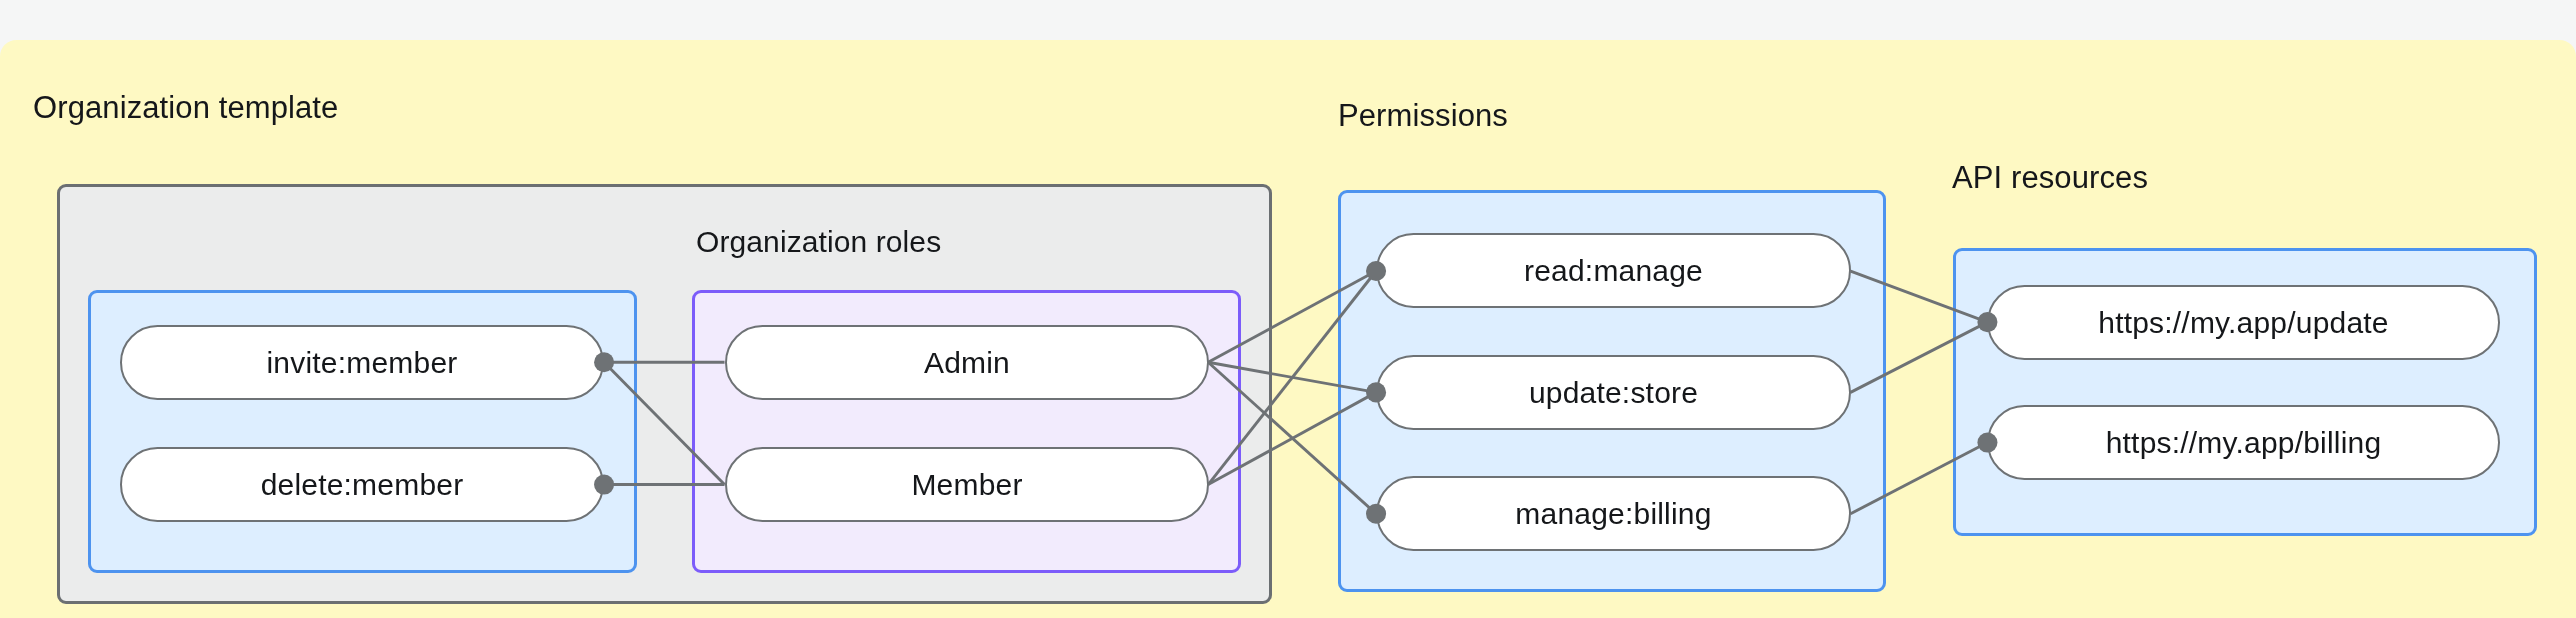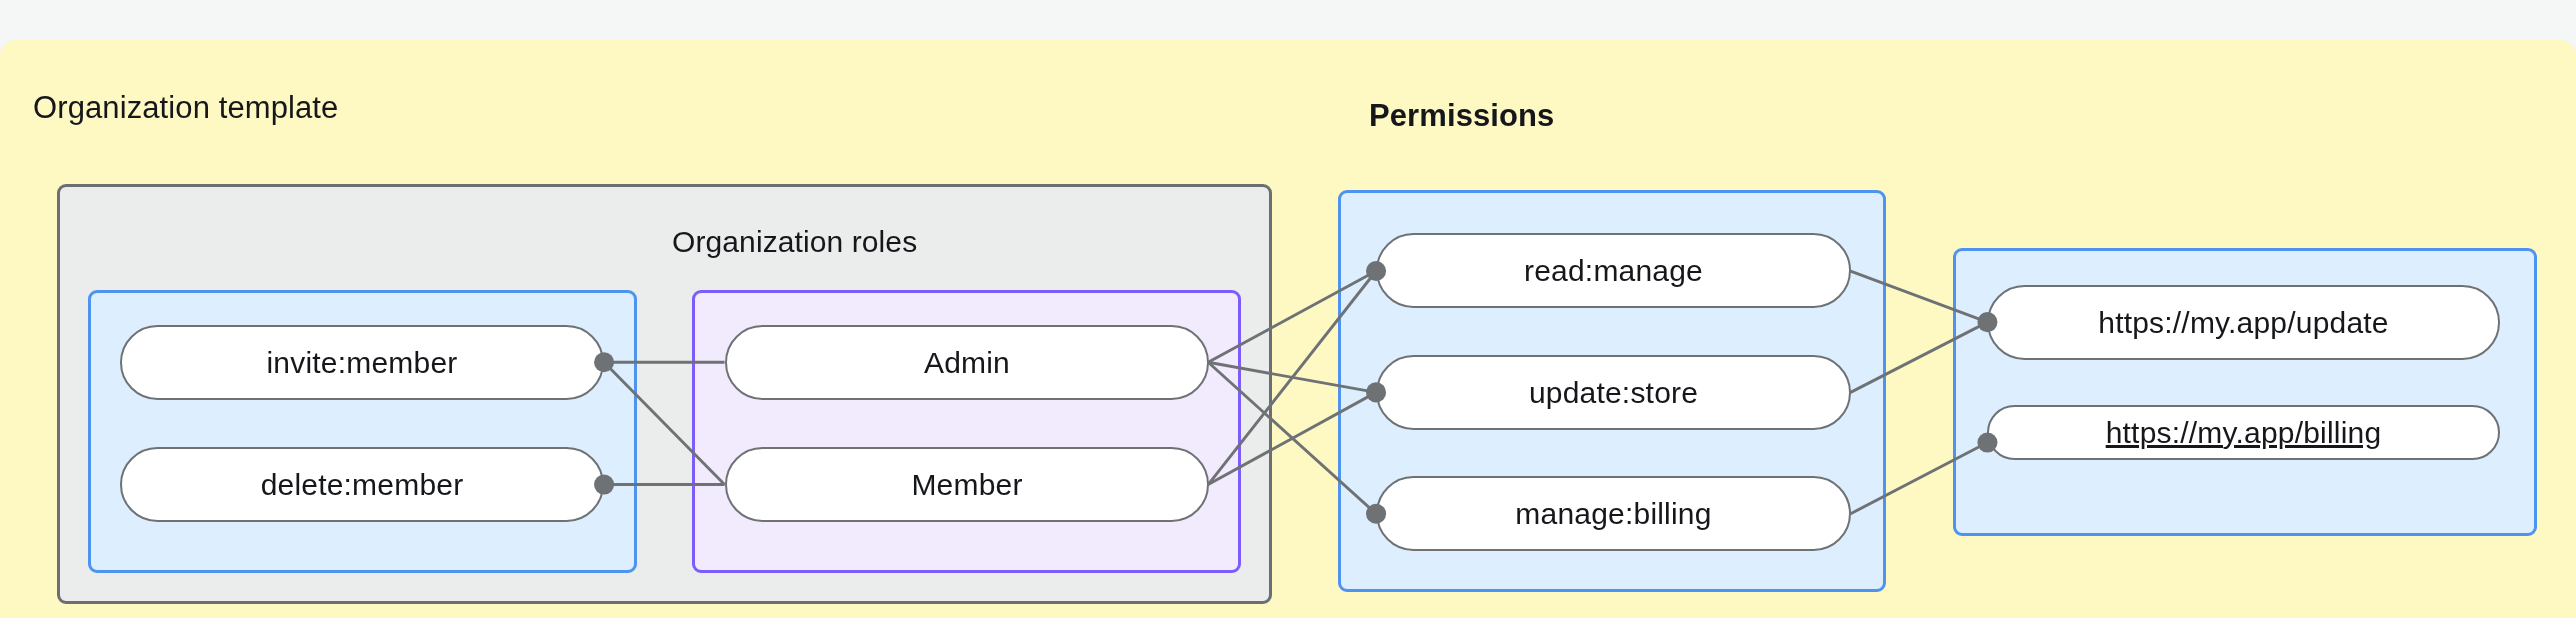--- a/index.html
+++ b/index.html
@@ -98,27 +98,28 @@
     fill: #6e7275;
   }
 </style>
 </head>
 <body>
 
 <div id="canvas">
 
   <div class="group-label" style="left:33px; top:49px;">Organization template</div>
 
-  <div class="group-label" style="left:1369px; top:57px;font-weight:bold;">Permissions</div>
+  <div class="group-label" style="left:1338px; top:57px;">Permissions</div>
 
+  <div class="group-label" style="left:1952px; top:119px;">API resources</div>
 
   <div class="box box-template" style="left:57px; top:144px; width:1215px; height:420px;"></div>
 
 
-  <div class="sub-label" style="left:672px; top:184px;text-align:right;">Organization roles</div>
+  <div class="sub-label" style="left:696px; top:184px;text-align:right;">Organization roles</div>
 
   <div class="box box-blue" style="left:88px; top:250px; width:549px; height:283px;"></div>
 
   <div class="pill" style="left:120px; top:285px; width:484px; height:75px;">invite:member</div>
 
   <div class="pill" style="left:120px; top:407px; width:484px; height:75px;">delete:member</div>
 
   <div class="box box-purple" style="left:692px; top:250px; width:549px; height:283px;"></div>
 
   <div class="pill" style="left:725px; top:285px; width:484px; height:75px;">Admin</div>
@@ -130,21 +131,21 @@
   <div class="pill" style="left:1376px; top:193px; width:475px; height:75px;">read:manage</div>
 
   <div class="pill" style="left:1376px; top:315px; width:475px; height:75px;">update:store</div>
 
   <div class="pill" style="left:1376px; top:436px; width:475px; height:75px;">manage:billing</div>
 
   <div class="box box-blue" style="left:1953px; top:208px; width:584px; height:288px;"></div>
 
   <div class="pill" style="left:1987px; top:245px; width:513px; height:75px;">https://my.app/update</div>
 
-  <div class="pill" style="left:1987px; top:365px; width:513px; height:55px;text-decoration:underline;">https://my.app/billing</div>
+  <div class="pill" style="left:1987px; top:365px; width:513px; height:75px;">https://my.app/billing</div>
 
   <svg id="edges" viewBox="0 0 2823 678" width="2576" height="619" xmlns="http://www.w3.org/2000/svg">
 
     <line class="edge-line" x1="662" y1="353" x2="794" y2="353"></line>
     <line class="edge-line" x1="662" y1="353" x2="794" y2="487"></line>
     <line class="edge-line" x1="662" y1="487" x2="794" y2="487"></line>
 
     <line class="edge-line" x1="1324" y1="353" x2="1508" y2="253"></line>
     <line class="edge-line" x1="1324" y1="353" x2="1508" y2="386"></line>
     <line class="edge-line" x1="1324" y1="353" x2="1508" y2="519"></line>

